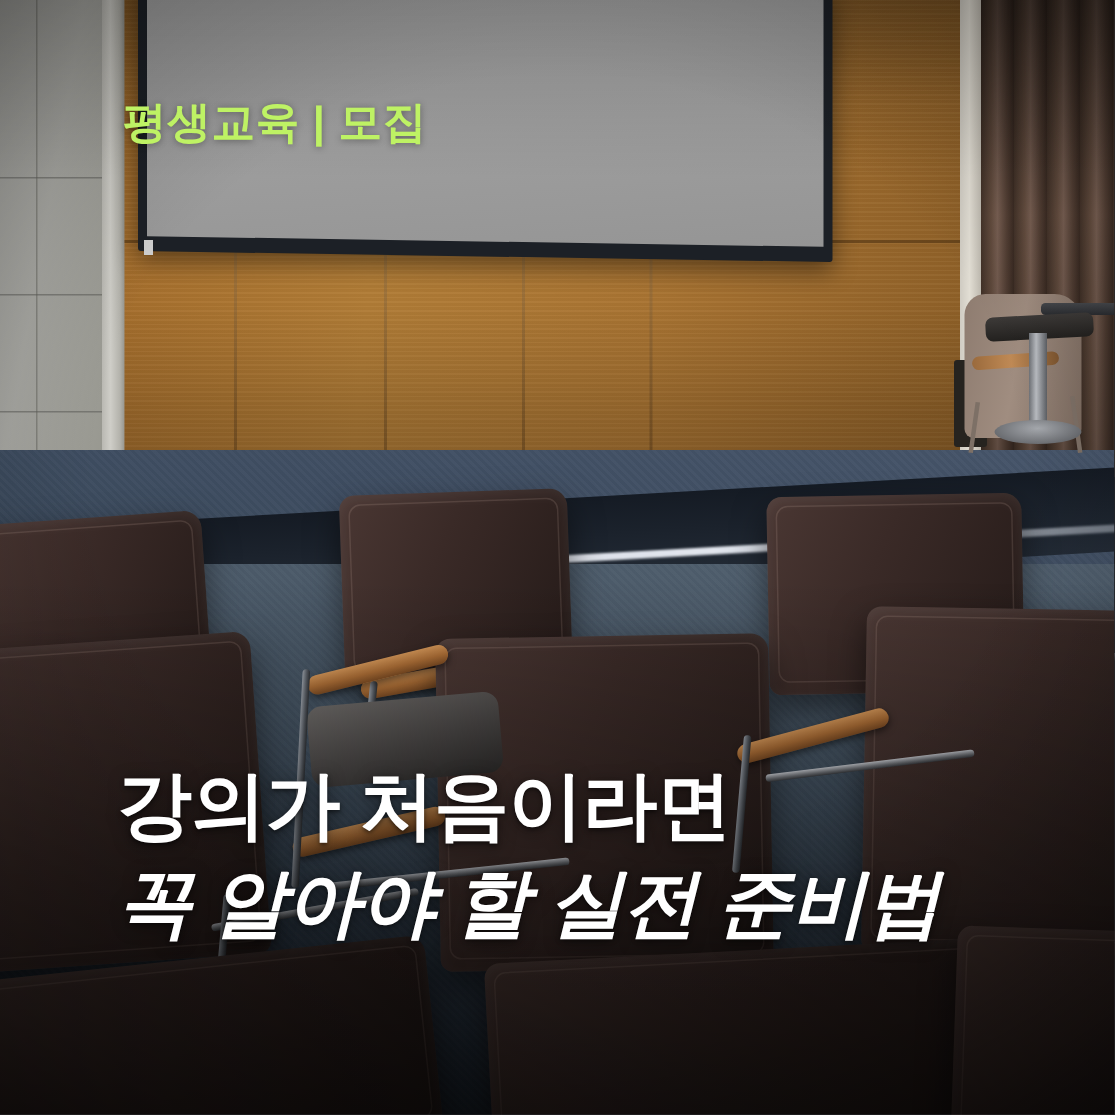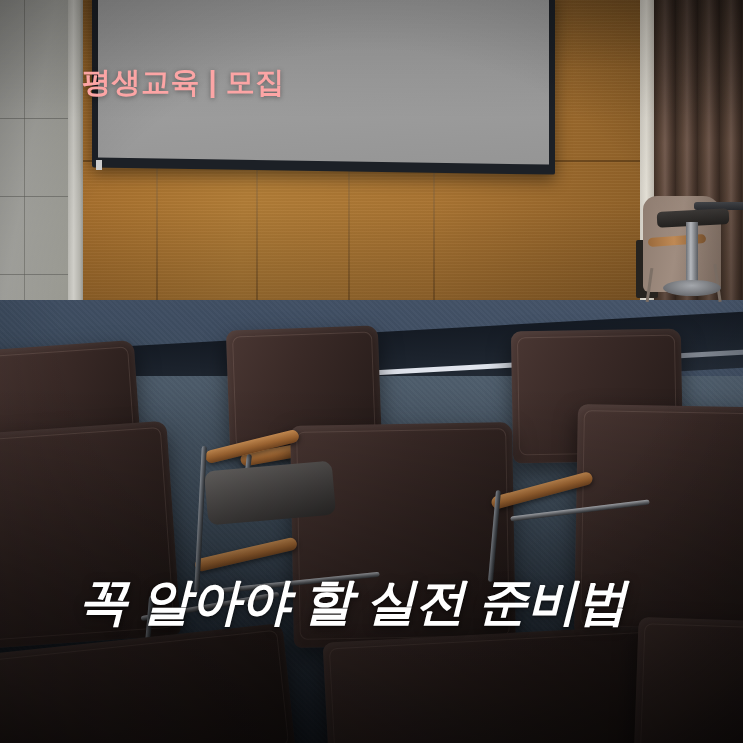--- a/index.html
+++ b/index.html
@@ -210,21 +210,21 @@
     position: absolute; inset: 0;
     background: radial-gradient(ellipse 92% 78% at 50% 42%,
       rgba(0,0,0,0) 45%, rgba(0,0,0,.28) 82%, rgba(0,0,0,.52) 100%);
     pointer-events: none;
   }
 
   
   .kicker {
     position: absolute;
     left: 82px; top: 64px;
-    color: #fca5a5;
+    color: #bef264;
     font-size: 29px;
     font-weight: bold;
     letter-spacing: 0.5px;
     line-height: 1.25;
     text-shadow: 0 1px 5px rgba(0,0,0,.38);
     white-space: nowrap;
   }
   .headline {
     position: absolute;
     left: 78px; bottom: 108px;
@@ -358,16 +358,17 @@
         <div class="stitch"></div>
     </div>
 
     <div class="grade-dark"></div>
     <div class="vignette"></div>
   </div>
 
   <div class="kicker">평생교육 | 모집</div>
 
   <div class="headline">
+    <span class="l1">강의가 처음이라면</span>
     <span class="l2">꼭 알아야 할 실전 준비법</span>
   </div>
 
 </div>
 
 </body></html>

